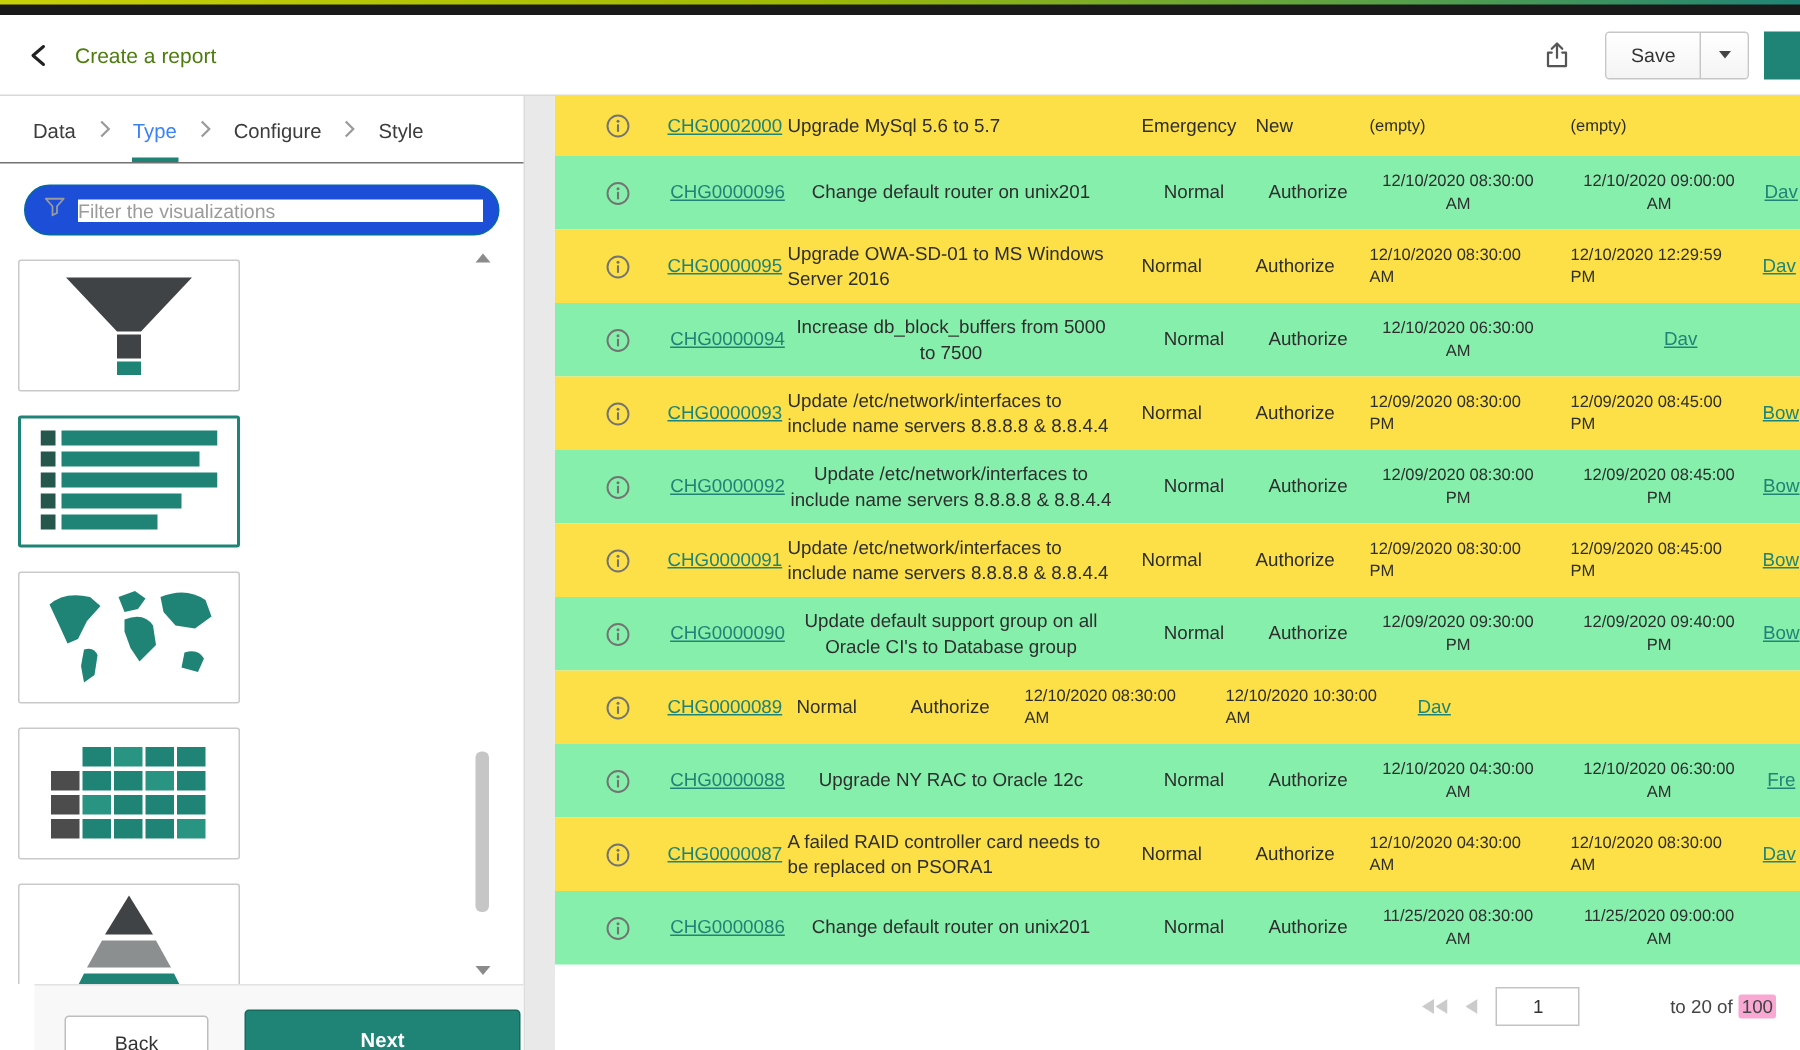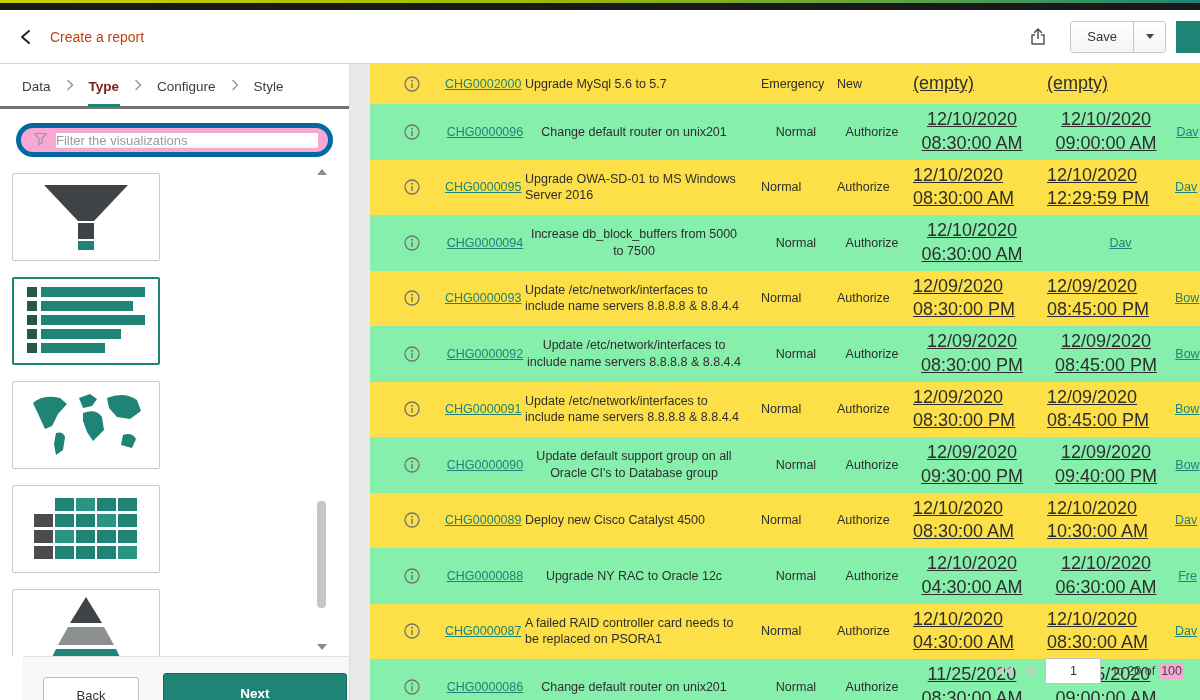--- a/index.html
+++ b/index.html
@@ -8,43 +8,43 @@
          font-family:"Liberation Sans","DejaVu Sans",sans-serif; }
 
   
   .top-strip { position:absolute; top:0; left:0; right:0; height:10px; background:#191919; z-index:10; }
   .top-strip .accent { height:3px; background:linear-gradient(90deg,#c9d106,#9fb904 45%,#56a04a 78%,#1f8476); }
 
   
   .header { position:absolute; top:10px; left:0; right:0; height:54px; background:#fff;
             border-bottom:1px solid #d8d8d8; display:flex; align-items:center; z-index:9; }
   .back { margin-left:16px; display:flex; cursor:pointer; }
-  .title { margin-left:14px; font-size:14px; color:#c2410c; }
+  .title { margin-left:14px; font-size:14px; color:#4d7c0f; }
   .header-right { margin-left:auto; display:flex; align-items:center; }
   .share { margin-right:22px; display:flex; cursor:pointer; }
   .save-group { display:flex; border:1px solid #c6c6c6; border-radius:3px; overflow:hidden; height:32px; }
   .save-btn { background:linear-gradient(#fff,#f4f4f4); border:none; padding:0 16px; font-size:13px;
               font-family:inherit; color:#333; cursor:pointer; }
   .save-caret { background:linear-gradient(#fff,#f4f4f4); border:none; border-left:1px solid #c6c6c6;
                 width:32px; display:flex; align-items:center; justify-content:center; cursor:pointer; }
   .caret { width:0; height:0; border-left:4px solid transparent; border-right:4px solid transparent;
            border-top:5px solid #444; }
   .corner-teal { width:24px; height:32px; background:#1f8476; margin-left:10px; }
 
   
   .left-panel { position:absolute; top:64px; left:0; bottom:0; width:350px; background:#fff;
                 border-right:1px solid #dcdcdc; display:flex; flex-direction:column; z-index:8; }
-  .steps { display:flex; align-items:center; gap:15px; padding-left:22px; border-bottom:3px solid #737373;
+  .steps { display:flex; align-items:center; gap:15px; padding-left:22px; border-bottom:1px solid #737373;
            flex:0 0 45px; }
   .step { font-size:13.5px; color:#3c3c3c; position:relative; padding:14px 0 12px; cursor:pointer; }
-  .step.active { color:#7f1d1d; font-weight:bold; }
+  .step.active { color:#3b82f6; font-weight:normal; }
   .step.active::after { content:""; position:absolute; left:-1px; right:-1px; bottom:-1px; height:3px; background:#1f8476; }
   .chev { display:flex; }
-  .filter-box { margin:14px 16px 4px; height:34px; border:5px solid #0369a1; border-radius:17px;
-                display:flex; align-items:center; padding:0 10px 0 12px; background:#f9a8d4; }
+  .filter-box { margin:14px 16px 4px; height:34px; border:1px solid #0369a1; border-radius:17px;
+                display:flex; align-items:center; padding:0 10px 0 12px; background:#1d4ed8; }
   .filter-box input { border:none; outline:none; flex:1; font-size:13px; font-family:inherit; color:#333; margin-left:8px; }
   .filter-box input::placeholder { color:#9b9b9b; }
   .viz-list { flex:1; overflow:hidden; position:relative; padding:12px 0 0 12px; }
   .viz-item { width:148px; height:88px; border:1px solid #c9c9c9; border-radius:2px; margin-bottom:16px;
               display:flex; align-items:center; justify-content:center; background:#fff; cursor:pointer; }
   .viz-item.selected { border:2px solid #1f8476; }
   .viz-scrollbar { position:absolute; top:8px; bottom:6px; right:22px; width:10px; }
   .sb-up { position:absolute; top:0; left:0; width:0; height:0; border-left:5px solid transparent;
            border-right:5px solid transparent; border-bottom:6px solid #8b8b8b; }
   .sb-down { position:absolute; bottom:0; left:0; width:0; height:0; border-left:5px solid transparent;
@@ -63,30 +63,30 @@
   .row.alt { background:#86efac;text-align:center; }
   .row.first { min-height:40px; }
   .cell { line-height:1.32; }
   .cell-info { flex:0 0 75px; padding-left:34px; display:flex; align-items:center; }
   .info-wrap { display:flex; cursor:pointer; }
   .cell-number { flex:0 0 80px; }
   .chg-link { color:#1f8476; text-decoration:underline; cursor:pointer; }
   .cell-desc { flex:0 0 230px; padding-right:12px; }
   .cell-priority { flex:0 0 76px; padding-left:6px; }
   .cell-state { flex:0 0 76px; padding-left:6px; }
-  .cell-date { flex:0 0 134px; padding-left:6px; padding-right:10px; font-size:18px;text-decoration:underline; }
+  .cell-date { flex:0 0 134px; padding-left:6px; padding-right:10px; font-size:11px; }
   .cell-name { flex:1 1 auto; overflow:hidden; white-space:nowrap; color:#1f8476; text-decoration:underline; }
 
   
   .pagination { position:absolute; right:16px; bottom:16px; display:flex; align-items:center; gap:12px;
                 font-size:12.5px; color:#454545; }
   .pg-arrow { display:flex; cursor:pointer; }
   .pg-input { width:56px; height:26px; border:1px solid #c3c3c3; text-align:center; font-size:12.5px;
               font-family:inherit; color:#333; background:#fff; }
-  .pg-range { display:flex; align-items:center; gap:4px; }
+  .pg-range { display:flex; align-items:center; gap:4px;margin-left:48px; }
   .hl { background:#f9a8d4; padding:1px 2px; border-radius:2px; }
 </style>
 </head>
 <body>
 
 <div class="top-strip">
   <div class="accent"></div>
 </div>
 
 <div class="header">
@@ -396,21 +396,20 @@
         <svg width="16" height="16" viewBox="0 0 16 16">
               <circle cx="8" cy="8" r="7" fill="none" stroke="#737373" stroke-width="1.3"></circle>
               <circle cx="8" cy="4.8" r="1" fill="#737373"></circle>
               <rect x="7.3" y="6.9" width="1.4" height="5" fill="#737373"></rect>
             </svg>
       </span>
     </div>
     <div class="cell cell-number">
       <a class="chg-link" href="#">CHG0000089</a>
     </div>
-    <div class="cell cell-desc">Deploy new Cisco Catalyst 4500</div>
     <div class="cell cell-priority">Normal</div>
     <div class="cell cell-state">Authorize</div>
     <div class="cell cell-date">12/10/2020 08:30:00 AM</div>
     <div class="cell cell-date">12/10/2020 10:30:00 AM</div>
     <div class="cell cell-name">Dav</div>
   </div>
 
   <div class="row alt">
     <div class="cell cell-info">
       <span class="info-wrap">

